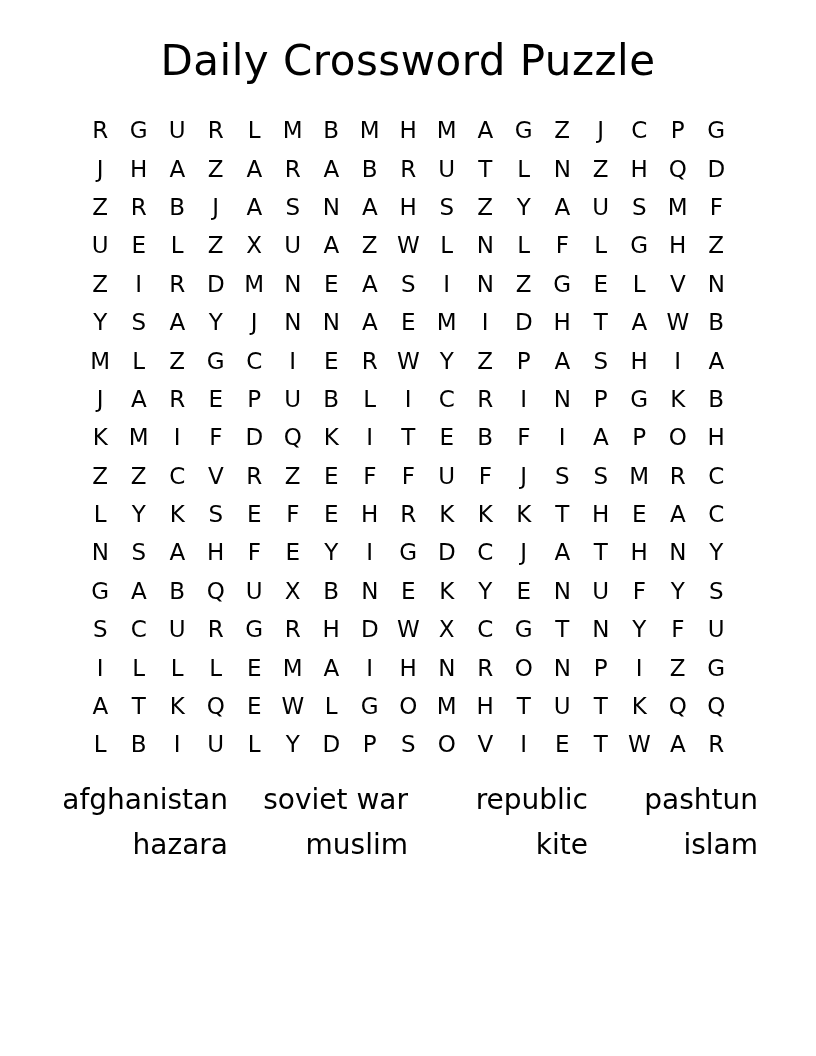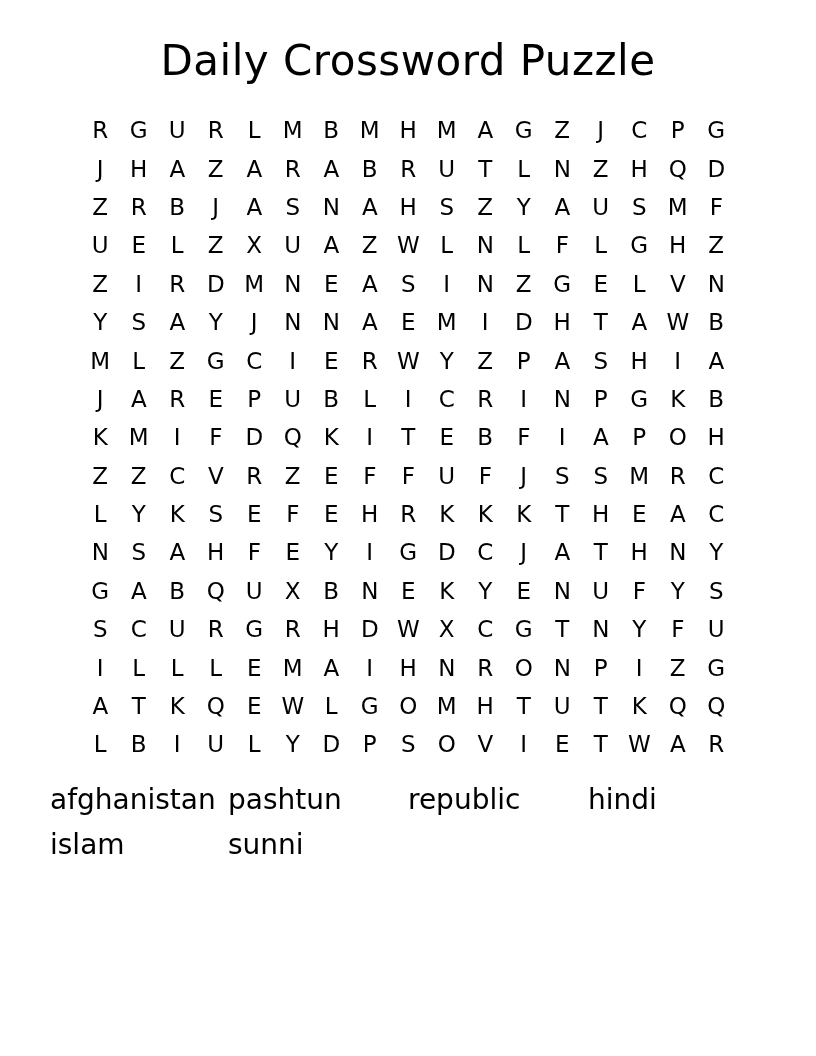--- a/index.html
+++ b/index.html
@@ -48,20 +48,21 @@
     position: absolute;
     left: 50px;
     top: 778px;
     display: grid;
     grid-template-columns: 178px 180px 180px 170px;
     font-size: 28px;
     line-height: 44.5px;
   }
   .word {
     white-space: nowrap;
+    text-align: right;
   }
 </style>
 </head>
 <body>
 
 <div class="page">
   <h1 class="title">Daily Crossword Puzzle</h1>
 
   <div class="letter-grid">
       <div class="grid-row">
@@ -384,19 +385,22 @@
         <span class="grid-cell">E</span>
         <span class="grid-cell">T</span>
         <span class="grid-cell">W</span>
         <span class="grid-cell">A</span>
         <span class="grid-cell">R</span>
       </div>
     </div>
 
   <div class="word-list">
       <div class="word">afghanistan</div>
+      <div class="word">soviet war</div>
+      <div class="word">republic</div>
       <div class="word">pashtun</div>
-      <div class="word">republic</div>
-      <div class="word">hindi</div>
+      <div class="word">hazara</div>
+      <div class="word">muslim</div>
+      <div class="word">kite</div>
       <div class="word">islam</div>
       <div class="word">sunni</div>
     </div>
 </div>
 
 </body></html>

